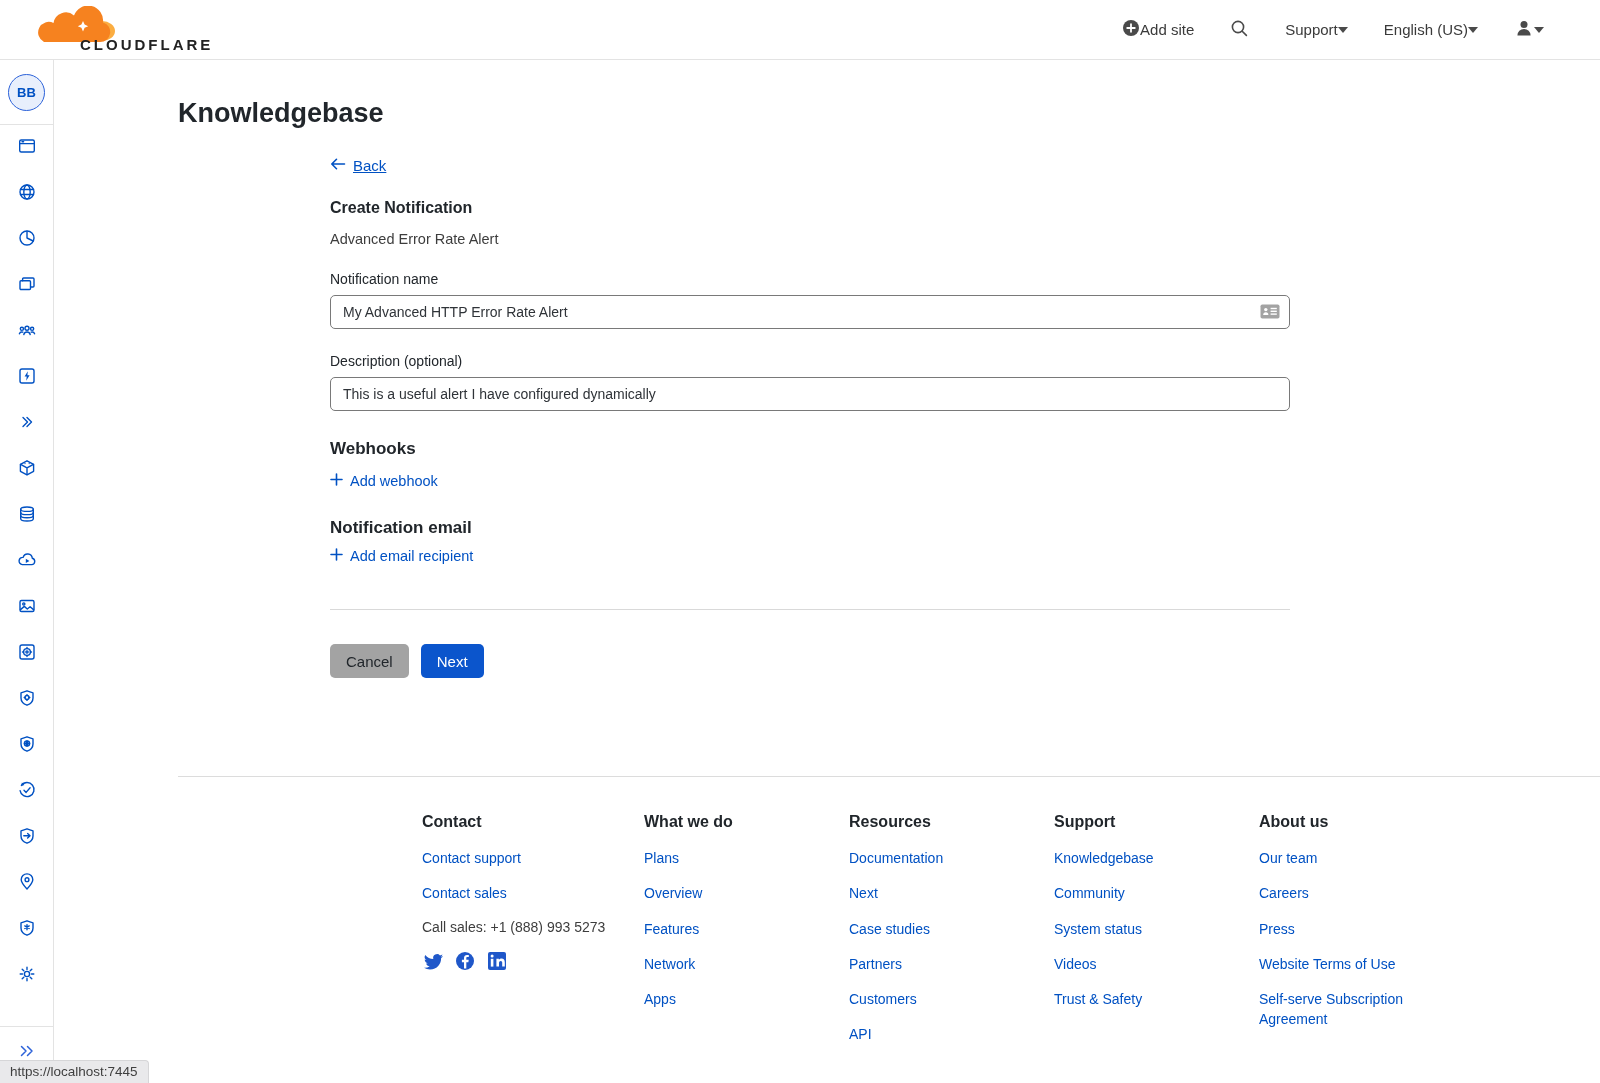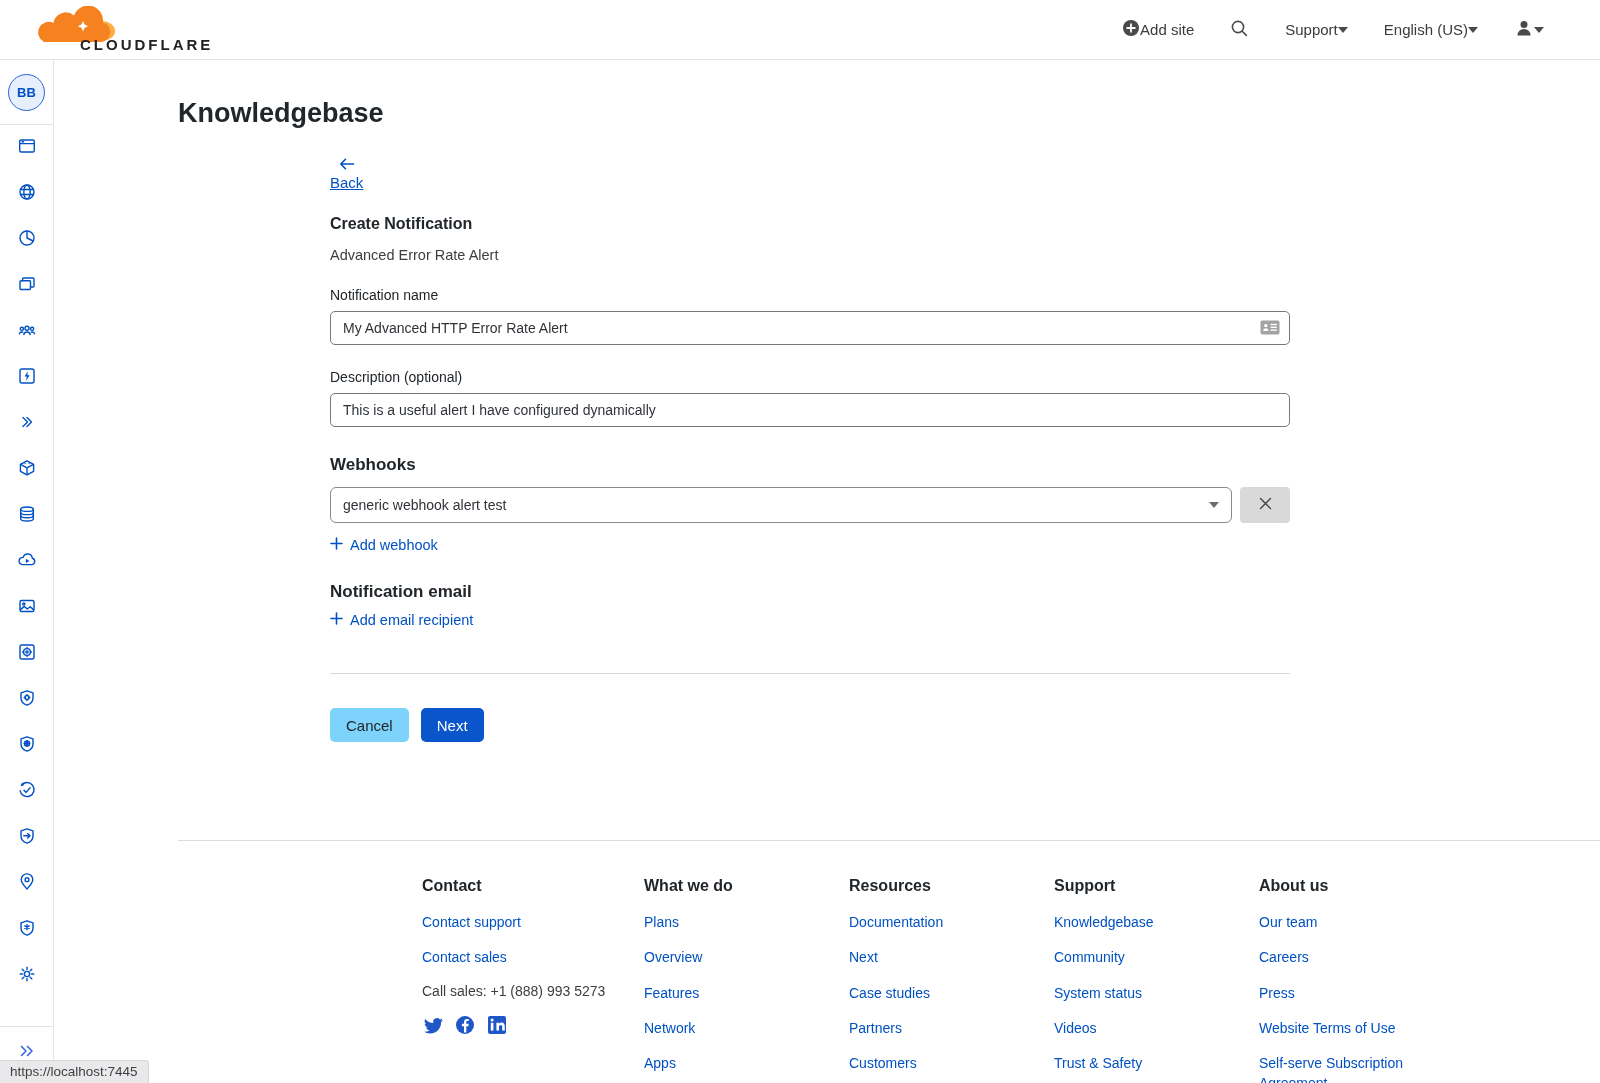--- a/index.html
+++ b/index.html
@@ -25,22 +25,22 @@
   .nav-ic { width:100%; height:46px; display:flex; align-items:center; justify-content:center; cursor:pointer; }
   .nav-ic svg { stroke:#0051c3; fill:none; stroke-width:1.4; stroke-linecap:round; stroke-linejoin:round; }
   .nav-ic svg .f, .sb-bottom svg .f { fill:#0051c3; stroke:none; }
   .sb-bottom { margin-top:auto; width:100%; border-top:1px solid #e3e3e3; padding:14px 0 18px; display:flex; justify-content:center; }
   .sb-bottom svg { stroke:#2c62d9; fill:none; stroke-width:1.5; stroke-linecap:round; stroke-linejoin:round; cursor:pointer; }
 
   .content { flex:1; padding:38px 0 0 124px; }
   .page-title { font-size:27px; font-weight:700; color:#21262b; }
 
   .form-col { margin-left:152px; width:960px; }
-  .back-link { display:inline-flex; align-items:center; margin-top:28px; color:#0051c3;
-    font-size:15px; cursor:pointer;flex-direction:column; }
+  .back-link { display:inline-flex; align-items:center; gap:7px; margin-top:28px; color:#0051c3;
+    font-size:15px; cursor:pointer; }
   .back-link .lbl { text-decoration:underline; }
   .form-title { font-size:16px; font-weight:700; margin-top:24px; }
   .alert-type { font-size:14.5px; color:#3d3d3d; margin-top:14px; }
 
   .field-label { font-size:14px; color:#21262b; margin-top:24px; }
   .text-input { position:relative; margin-top:8px; }
   .text-input input { width:100%; height:34px; border:1px solid #797979; border-radius:5px;
     padding:0 36px 0 12px; font-size:14px; color:#2f3338; font-family:"Liberation Sans", sans-serif; background:#fff; }
   .autofill-ic { position:absolute; right:10px; top:9px; }
 
@@ -50,21 +50,21 @@
     display:flex; align-items:center; padding:0 30px 0 12px; font-size:14px; color:#2f3338; cursor:pointer; background:#fff; }
   .selectbox .caret { position:absolute; right:12px; border-top-color:#6b6b6b; border-left-width:5px; border-right-width:5px; }
   .xbtn { width:50px; height:36px; background:#d9d9d9; border:none; border-radius:4px; cursor:pointer;
     display:flex; align-items:center; justify-content:center; }
   .add-link { display:inline-flex; align-items:center; gap:7px; color:#0051c3; font-size:14.5px; cursor:pointer; margin-top:14px; }
   .plus svg { stroke:#0051c3; stroke-width:1.6; stroke-linecap:round; }
   .form-hr { border:none; border-top:1px solid #d9d9d9; margin-top:44px; }
   .btn-row { display:flex; gap:12px; margin-top:34px; }
   .btn { height:34px; padding:0 16px; border:none; border-radius:5px; font-size:15px;
     font-family:"Liberation Sans", sans-serif; cursor:pointer; }
-  .btn-cancel { background:#7dd3fc; color:#21262b; }
+  .btn-cancel { background:#a3a3a3; color:#21262b; }
   .btn-next { background:#0b55cc; color:#fff; }
 
   
   .footer { margin-top:98px; border-top:1px solid #dcdcdc; padding:36px 0 0 244px; display:flex; }
   .fcol { width:205px; }
   .fcol.c1 { width:222px; } .fcol.c5 { width:190px; }
   .fcol h3 { font-size:16px; font-weight:700; color:#21262b; margin-bottom:17px; }
   .fcol a { display:block; font-size:14px; color:#0051c3; text-decoration:none; margin-bottom:15px; line-height:1.45; cursor:pointer; }
   .phone { font-size:14px; color:#3d3d3d; margin-bottom:15px; }
   .social { display:flex; gap:10px; margin-top:6px; }
@@ -298,31 +298,20 @@
             </svg>
         </span>
       </div>
 
       <div class="field-label">Description (optional)</div>
       <div class="text-input">
         <input type="text" value="This is a useful alert I have configured dynamically" style="">
       </div>
 
       <div class="section-title">Webhooks</div>
-      <div class="webhook-row">
-        <div class="selectbox">
-          <span>generic webhook alert test</span>
-          <span class="caret"></span>
-        </div>
-        <button class="xbtn">
-          <span><svg width="15" height="15" viewBox="0 0 15 15">
-                <path d="M2.5 2.5 L12.5 12.5 M12.5 2.5 L2.5 12.5" stroke="#3d3d3d" stroke-width="1.3" stroke-linecap="round"></path>
-              </svg></span>
-        </button>
-      </div>
       <a class="add-link">
         <span class="plus"><svg width="13" height="13" viewBox="0 0 13 13">
               <path d="M6.5 1 V12 M1 6.5 H12"></path>
             </svg></span>
         <span>Add webhook</span>
       </a>
 
       <div class="section-title">Notification email</div>
       <a class="add-link" style="margin-top:10px">
         <span class="plus"><svg width="13" height="13" viewBox="0 0 13 13">

